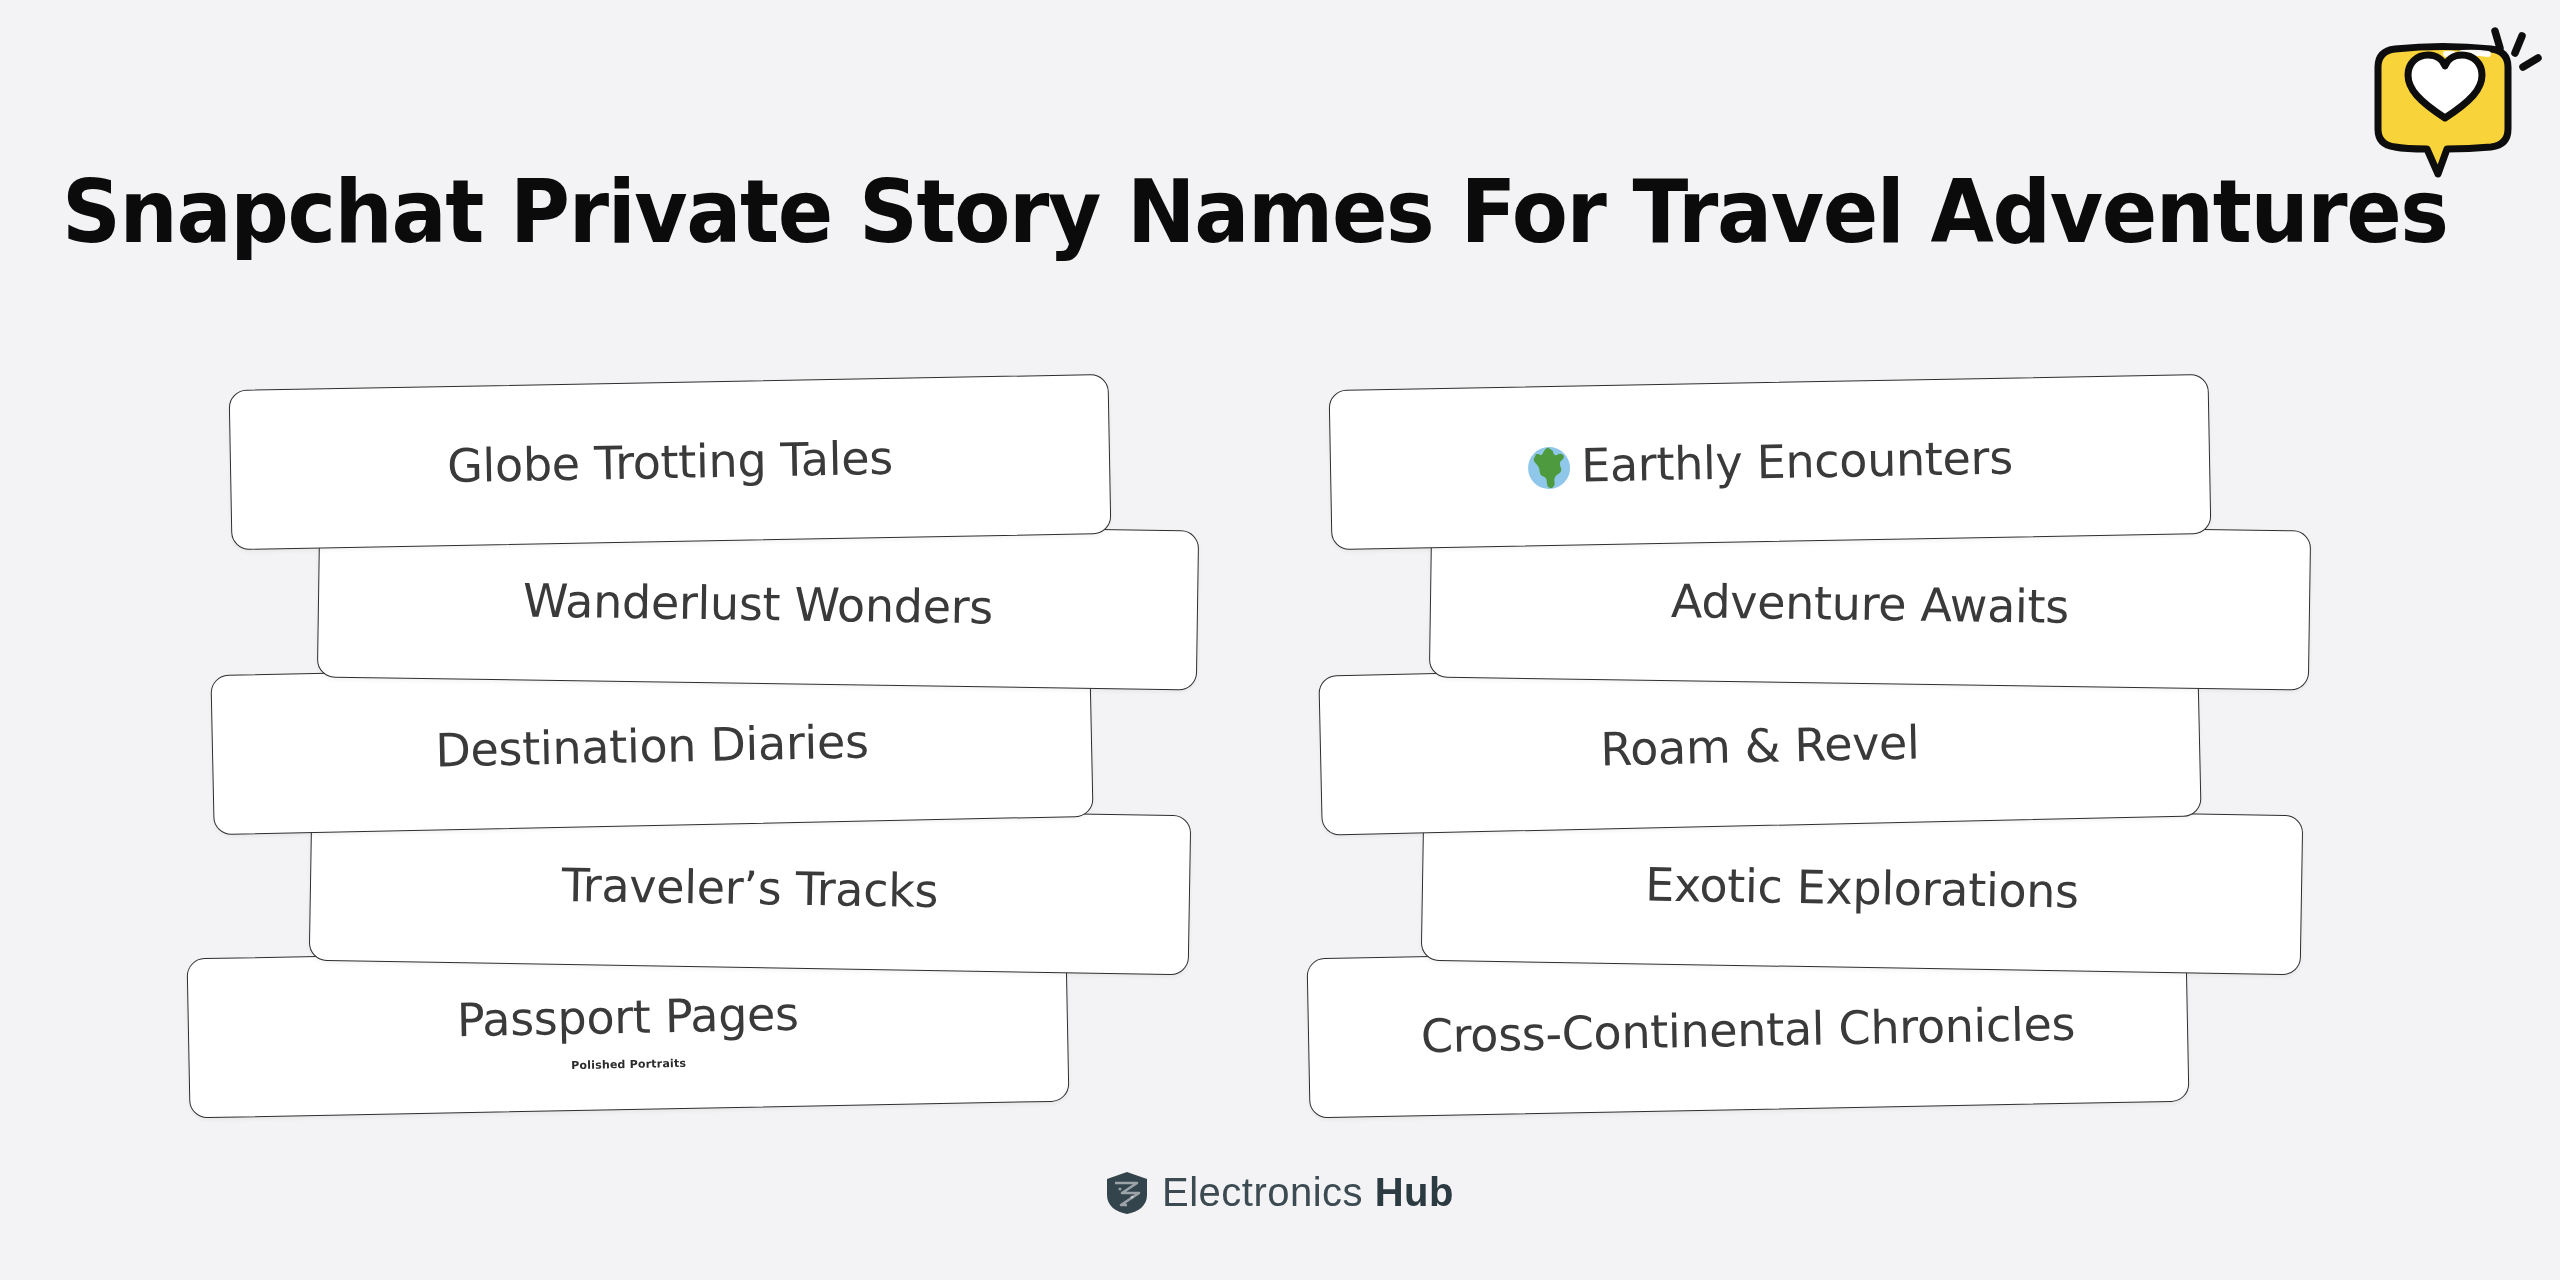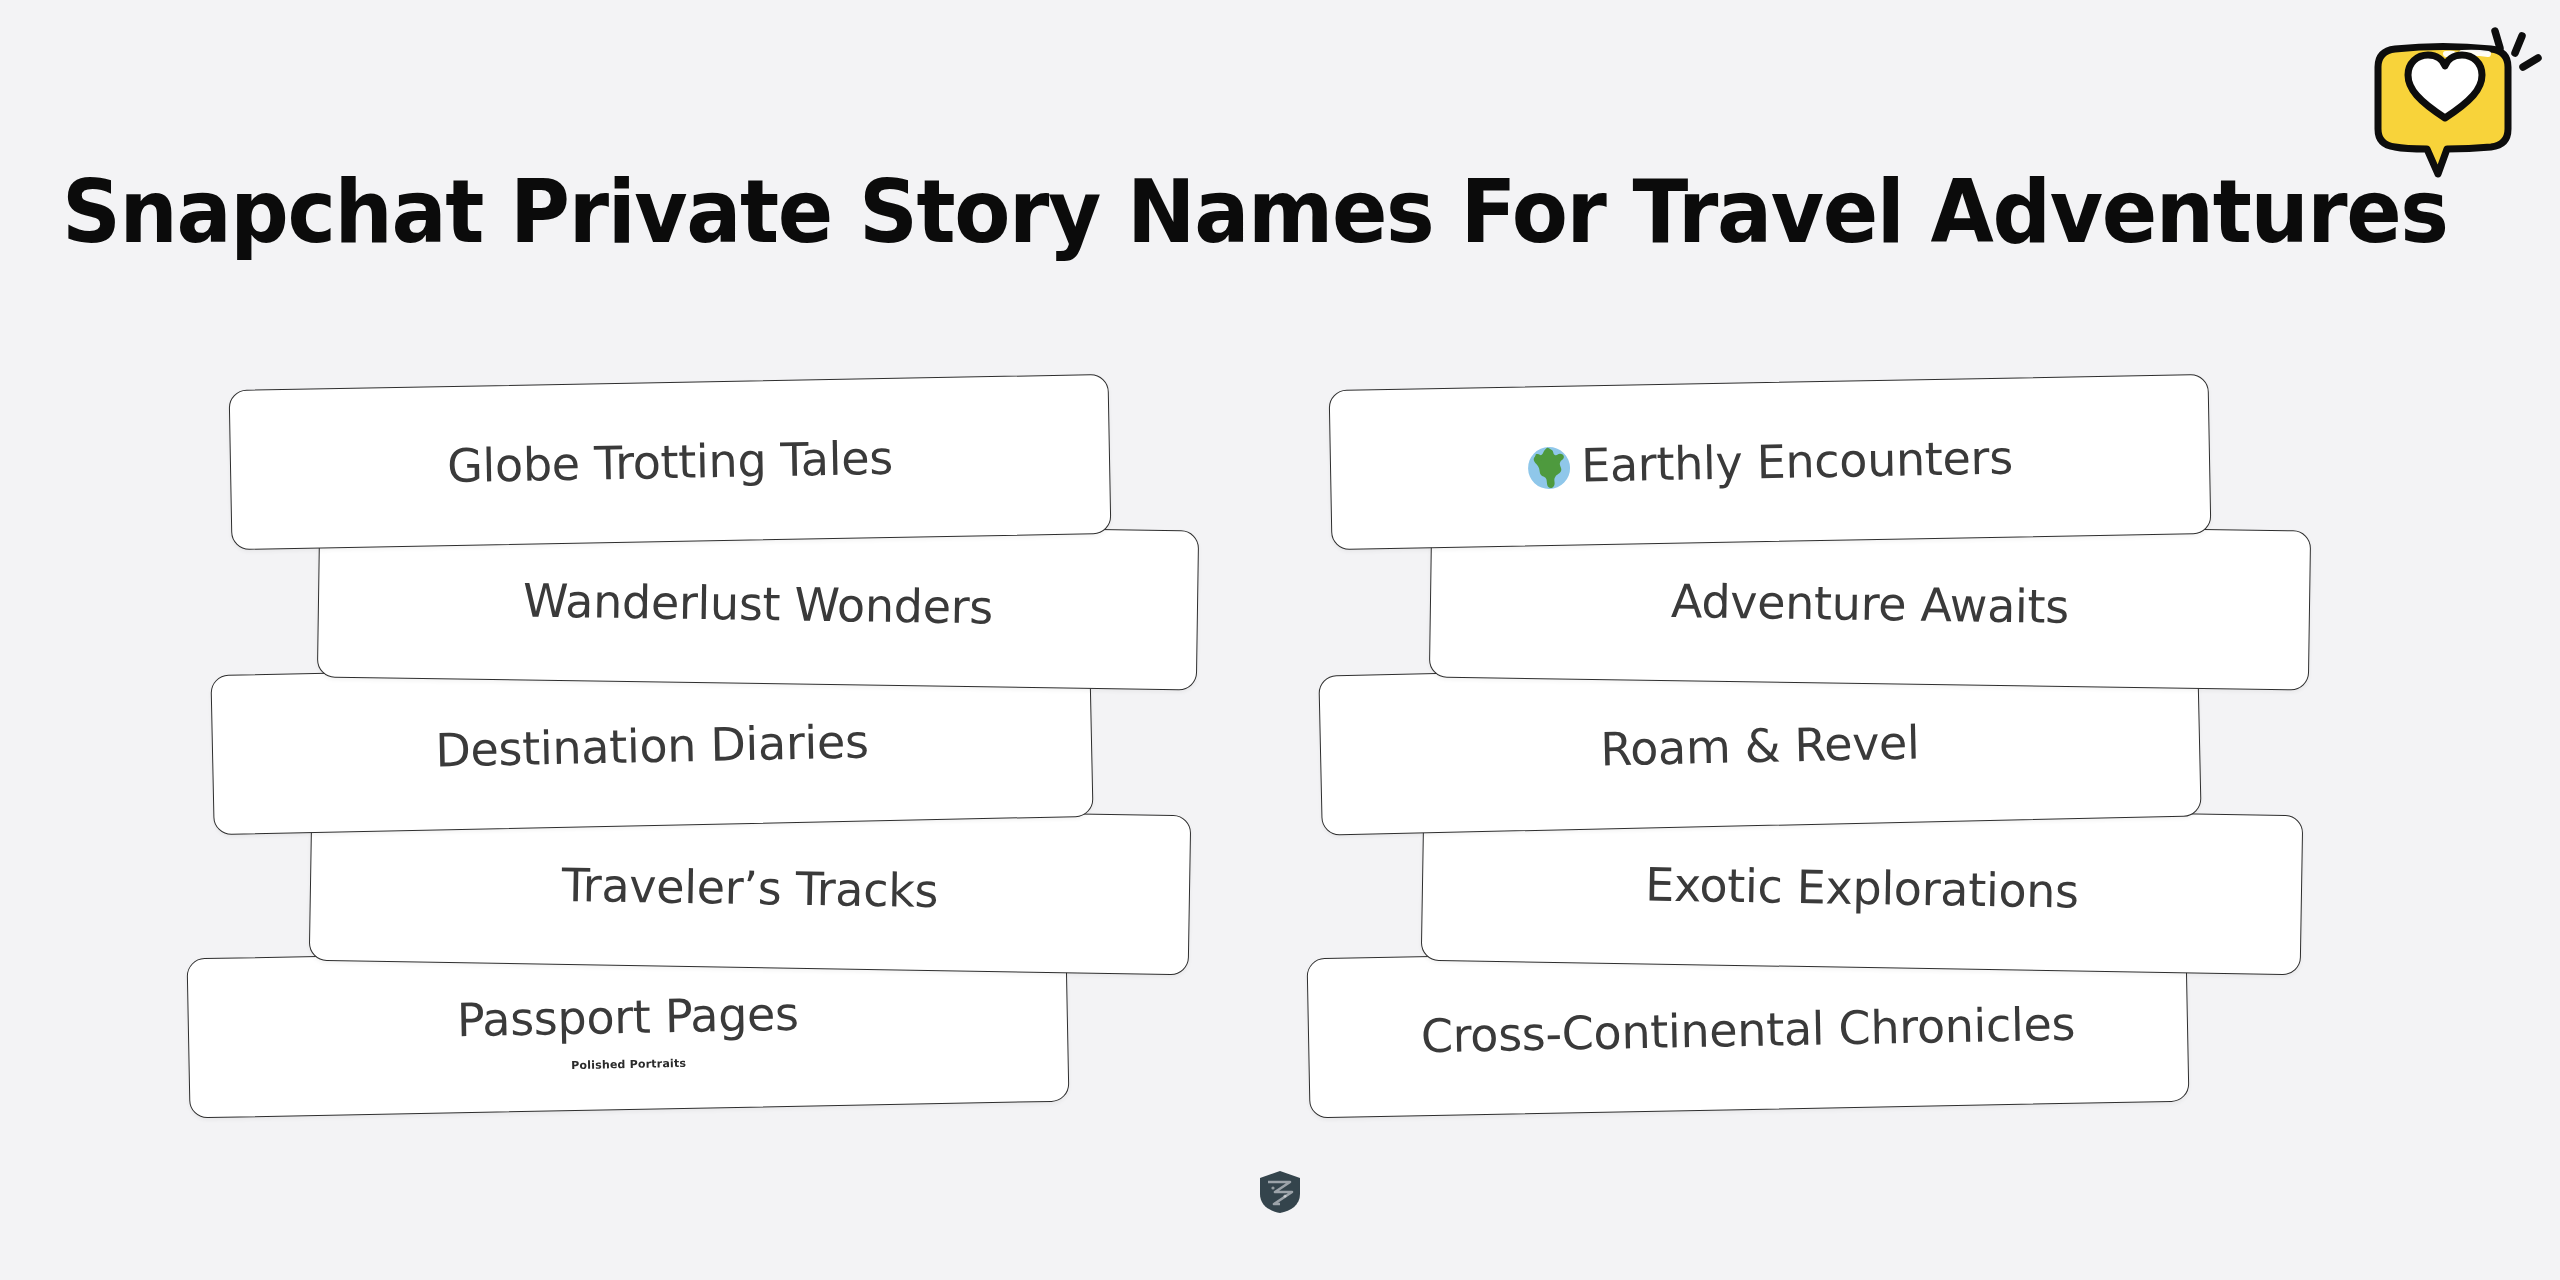--- a/index.html
+++ b/index.html
@@ -223,13 +223,16 @@
 
 <div class="footer">
   <span class="footer-mark">
     <svg viewBox="0 0 42 44" xmlns="http://www.w3.org/2000/svg">
       <path d="M21 1 L41 8 v16 c0 11 -9 17 -20 19 C10 41 1 35 1 24 V8 z" fill="#34444c"></path>
       <path d="M9 12 h22 l-15 10 h17 l-18 12 h6" stroke="#f3f3f5" stroke-width="2.6" fill="none" stroke-linejoin="round" opacity="0.55"></path>
       <circle cx="14" cy="18" r="1.6" fill="#f3f3f5" opacity="0.5"></circle>
       <circle cx="26" cy="26" r="1.6" fill="#f3f3f5" opacity="0.5"></circle>
     </svg>
   </span>
+  <span class="footer-text">
+    <span>Electronics </span><b>Hub</b>
+  </span>
 </div>
 
 </body></html>

